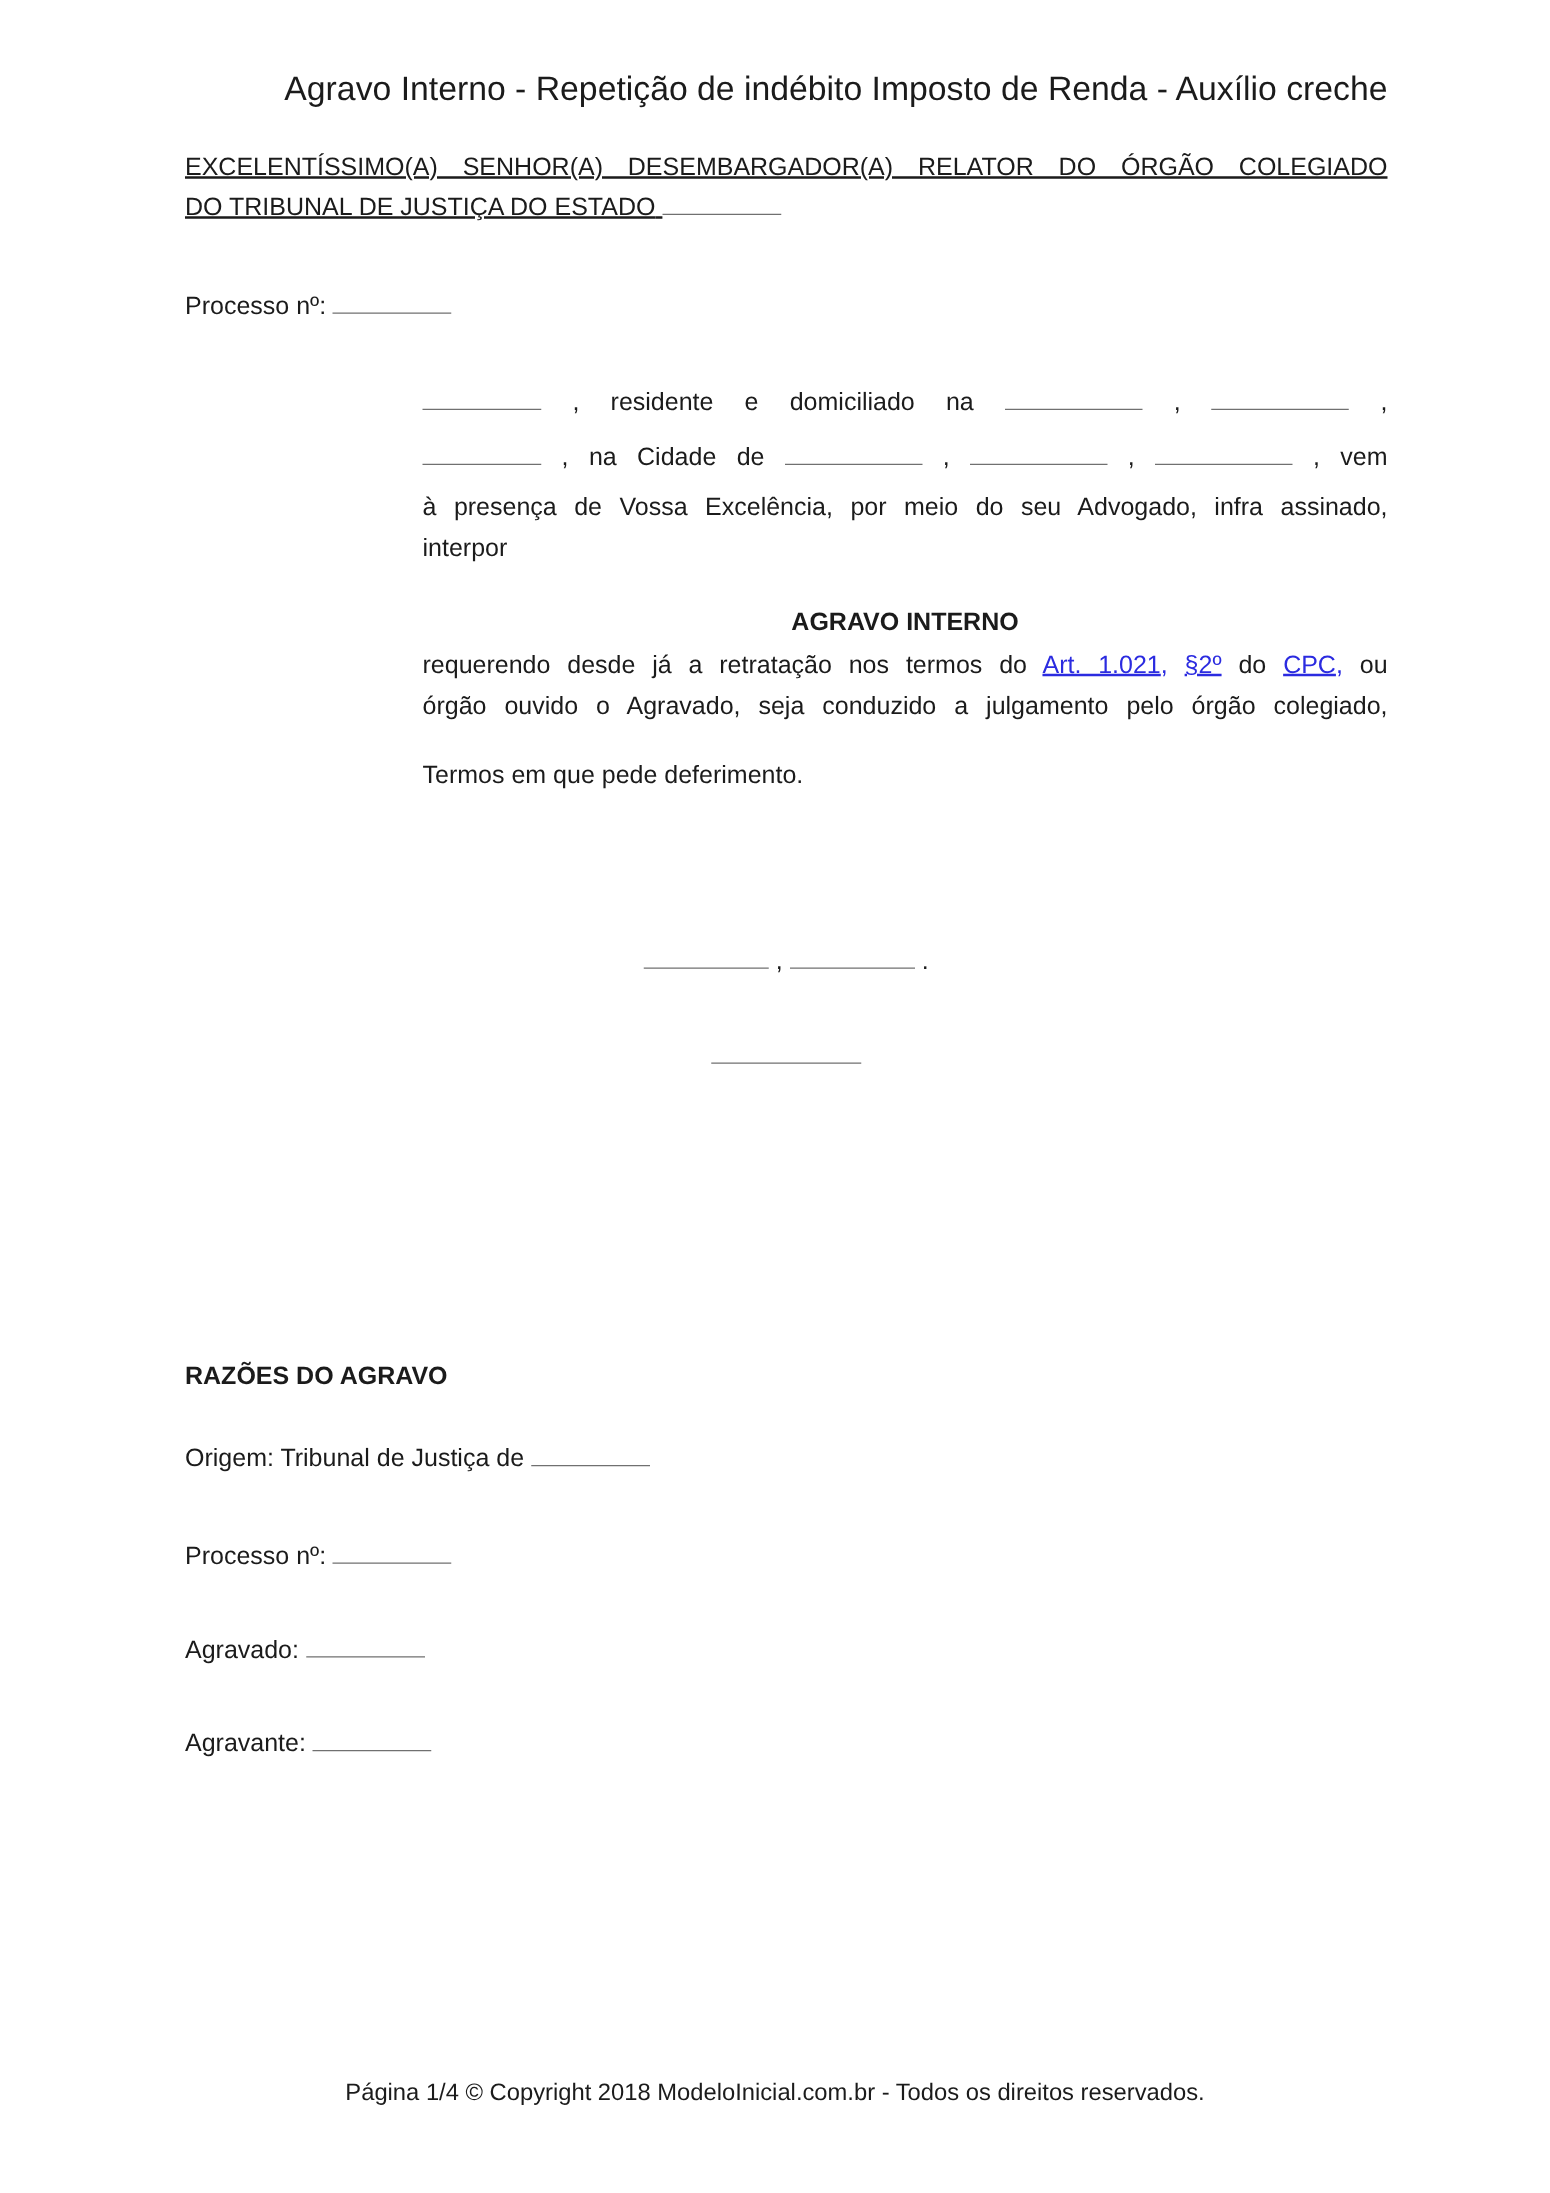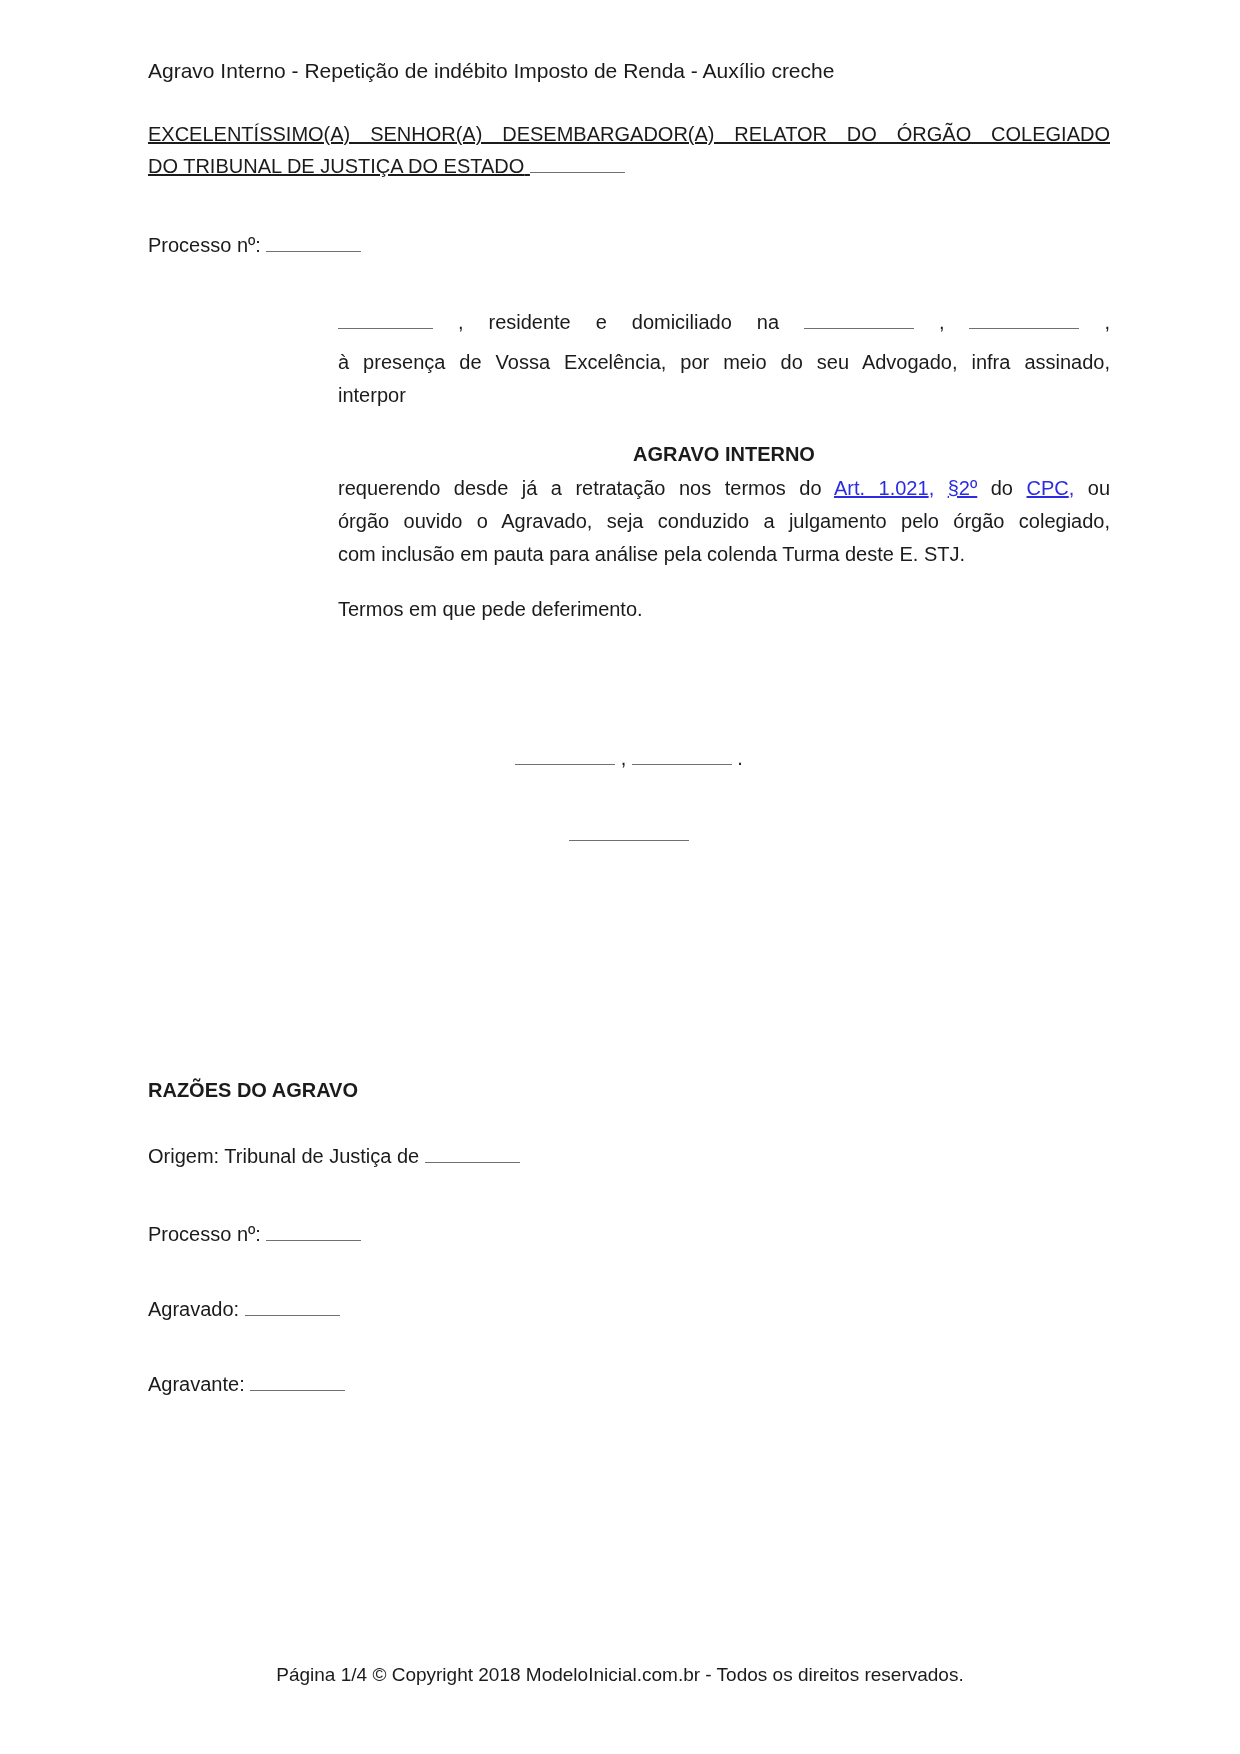--- a/index.html
+++ b/index.html
@@ -6,21 +6,21 @@
   .page{
     position:relative;
     width:1240px;height:1754px;
     background:#ffffff;
     font-family:"Liberation Sans","DejaVu Sans",sans-serif;
     font-size:20px;color:#1b1b1b;
     overflow:hidden;
     box-sizing:border-box;
   }
   .content{padding:58px 130px 0 148px;box-sizing:border-box;}
-  .doc-title{text-align:left;font-size:21px;line-height:26px;margin-bottom:34px;white-space:nowrap;}
+  .doc-title{text-align:right;font-size:27px;line-height:26px;margin-bottom:34px;white-space:nowrap;}
   .addr-line{line-height:32px;text-decoration:underline;}
   .just{text-align:justify;text-align-last:justify;}
   .row-processo{margin-top:48px;line-height:30px;}
   .qual{margin-left:190px;margin-top:40px;}
   .fline{line-height:44px;height:44px;}
   .qline4{line-height:36px;}
   .qline5{line-height:30px;}
   .center-col{text-align:center;}
   .heading-bold{font-weight:bold;margin-left:190px;margin-top:32px;line-height:24px;}
   .merits{margin-left:190px;}
@@ -76,38 +76,49 @@
     <div class="qual">
       <div class="fline just">
         <span class="blank"></span>
         <span>,</span>
         <span>residente e domiciliado na</span>
         <span class="blank w110"></span>
         <span>,</span>
         <span class="blank w110"></span>
         <span>,</span>
       </div>
+      <div class="fline just">
+        <span class="blank"></span>
+        <span>,</span>
+        <span>na Cidade de</span>
+        <span class="blank w110"></span>
+        <span>,</span>
+        <span class="blank w110"></span>
+        <span>,</span>
+        <span class="blank w110"></span>
+        <span>,</span>
+        <span>vem</span>
+      </div>
       <div class="qline4 just">à presença de Vossa Excelência, por meio do seu Advogado, infra assinado,</div>
       <div class="qline5">interpor</div>
     </div>
 
     <div class="heading-bold center-col">AGRAVO INTERNO</div>
 
     <div class="merits">
       <div class="merits-p">
         <div class="just">
           <span>requerendo desde já a retratação nos termos do</span>
           <a class="doclink">Art. 1.021</a><span class="link-comma">,</span>
           <a class="doclink">§2º</a>
           <span>do</span>
           <a class="doclink">CPC</a><span class="link-comma">,</span>
           <span>ou</span>
         </div>
         <div class="just">órgão ouvido o Agravado, seja conduzido a julgamento pelo órgão colegiado,</div>
-        <div>com inclusão em pauta para análise pela colenda Turma deste E. STJ.</div>
       </div>
     </div>
 
     <div class="closing">Termos em que pede deferimento.</div>
 
     <div class="place-date">
       <span class="blank w100"></span>
       <span>,</span>
       <span class="blank w100"></span>
       <span>.</span>

